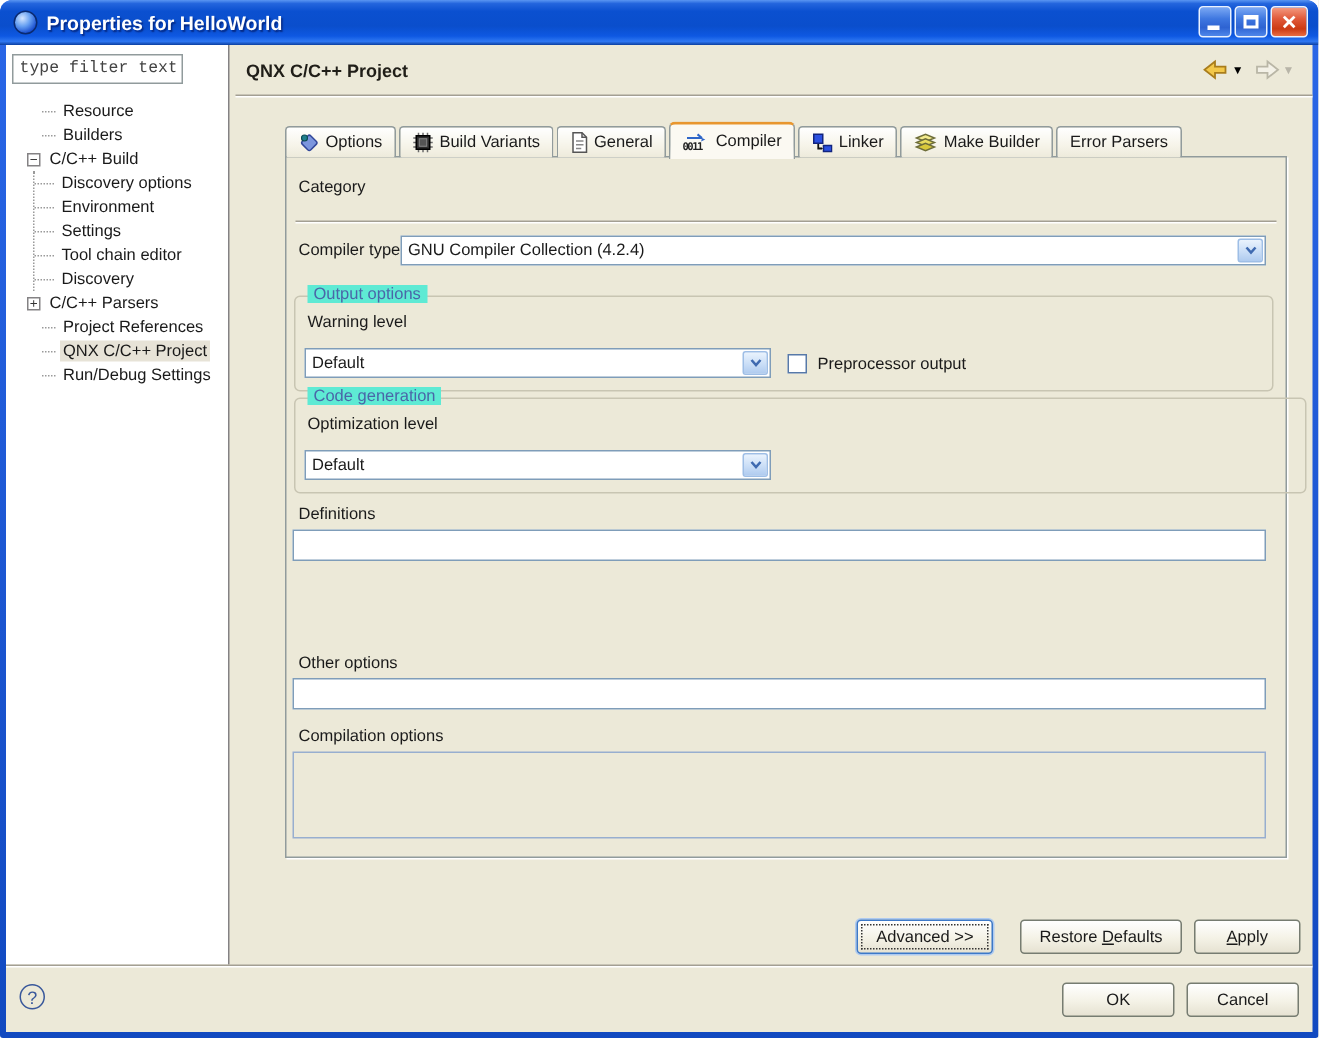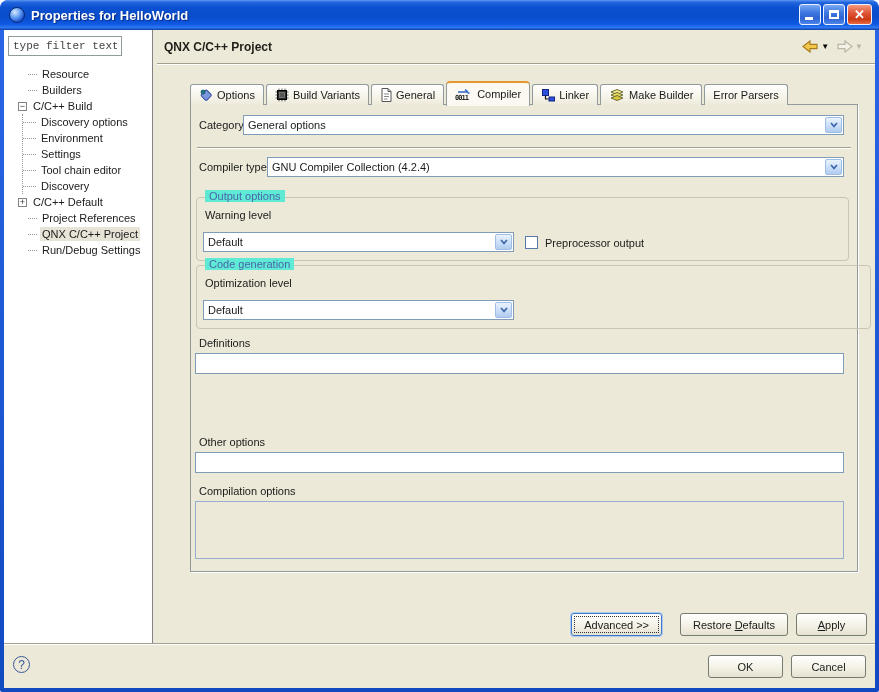--- a/index.html
+++ b/index.html
@@ -150,21 +150,21 @@
               <span class="dots w14"></span>
               <span class="t-label">Tool chain editor</span>
             </div>
           <div class="t-item">
               <span class="dots w14"></span>
               <span class="t-label">Discovery</span>
             </div>
         </div>
         <div class="t-item parent">
             <span class="tbox plus"></span>
-            <span class="t-label">C/C++ Default</span>
+            <span class="t-label">C/C++ Parsers</span>
           </div>
         <div class="t-item">
             <span class="dots"></span>
             <span class="t-label">Project References</span>
           </div>
         <div class="t-item selected">
             <span class="dots"></span>
             <span class="t-label">QNX C/C++ Project</span>
           </div>
         <div class="t-item">
@@ -272,28 +272,20 @@
             </span>
             <span>Make Builder</span>
           </span>
           <span class="tab">
             <span>Error Parsers</span>
           </span>
         </div>
 
         <div class="pane">
           <span class="lbl" style="left:8px; top:14px;">Category</span>
-          <div class="combo" style="left:52px; top:10px; width:601px;">
-            <span class="val">General options</span>
-            <span class="cbtn">
-                <svg width="8" height="6" viewBox="0 0 8 6">
-                  <path d="M1,1 L4,4.4 L7,1" fill="none" stroke="#3F6AB0" stroke-width="1.7"></path>
-                </svg>
-              </span>
-          </div>
           <div class="hsep" style="position:absolute; left:6px; right:6px; top:42px;"></div>
 
           <span class="lbl" style="left:8px; top:56px;">Compiler type:</span>
           <div class="combo" style="left:76px; top:52px; width:577px;">
             <span class="val">GNU Compiler Collection (4.2.4)</span>
             <span class="cbtn">
                 <svg width="8" height="6" viewBox="0 0 8 6">
                   <path d="M1,1 L4,4.4 L7,1" fill="none" stroke="#3F6AB0" stroke-width="1.7"></path>
                 </svg>
               </span>

